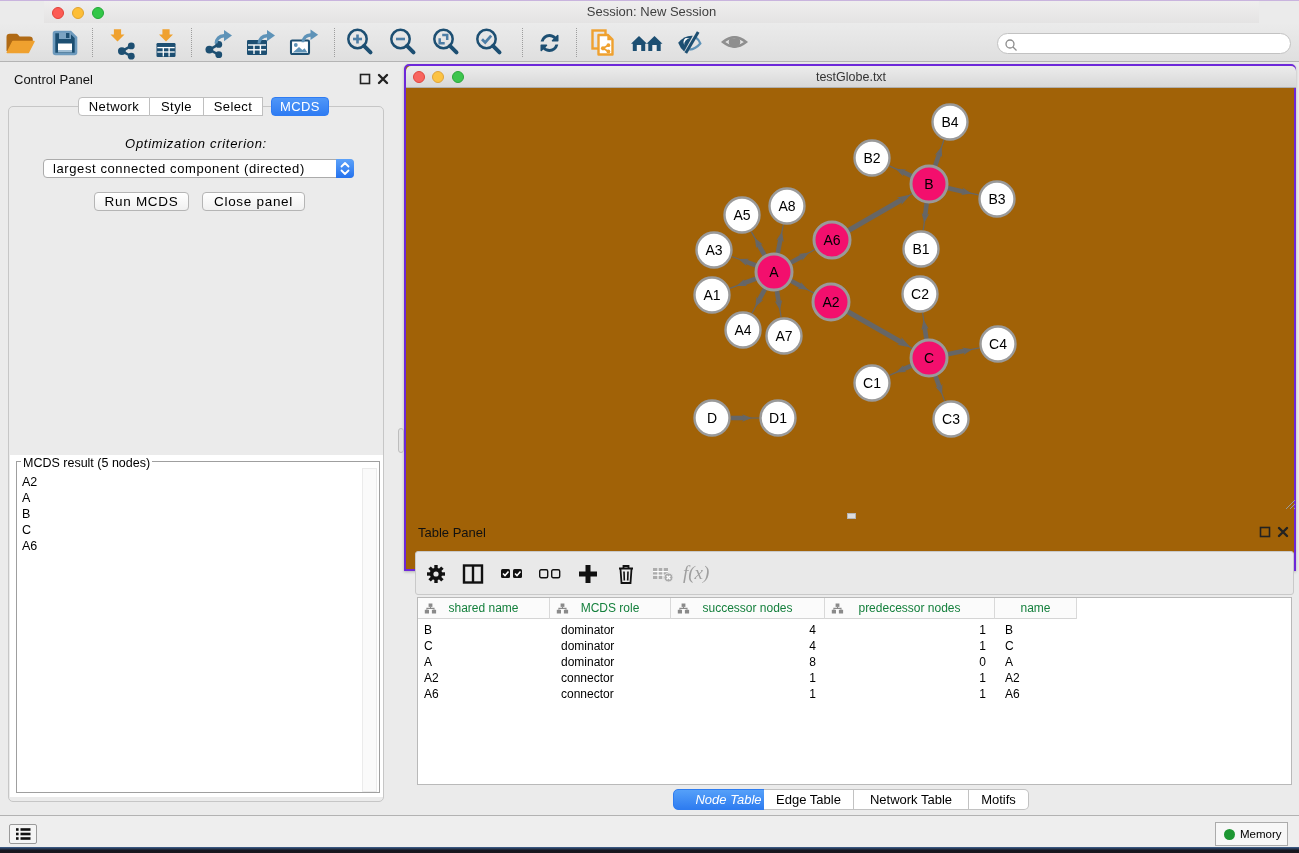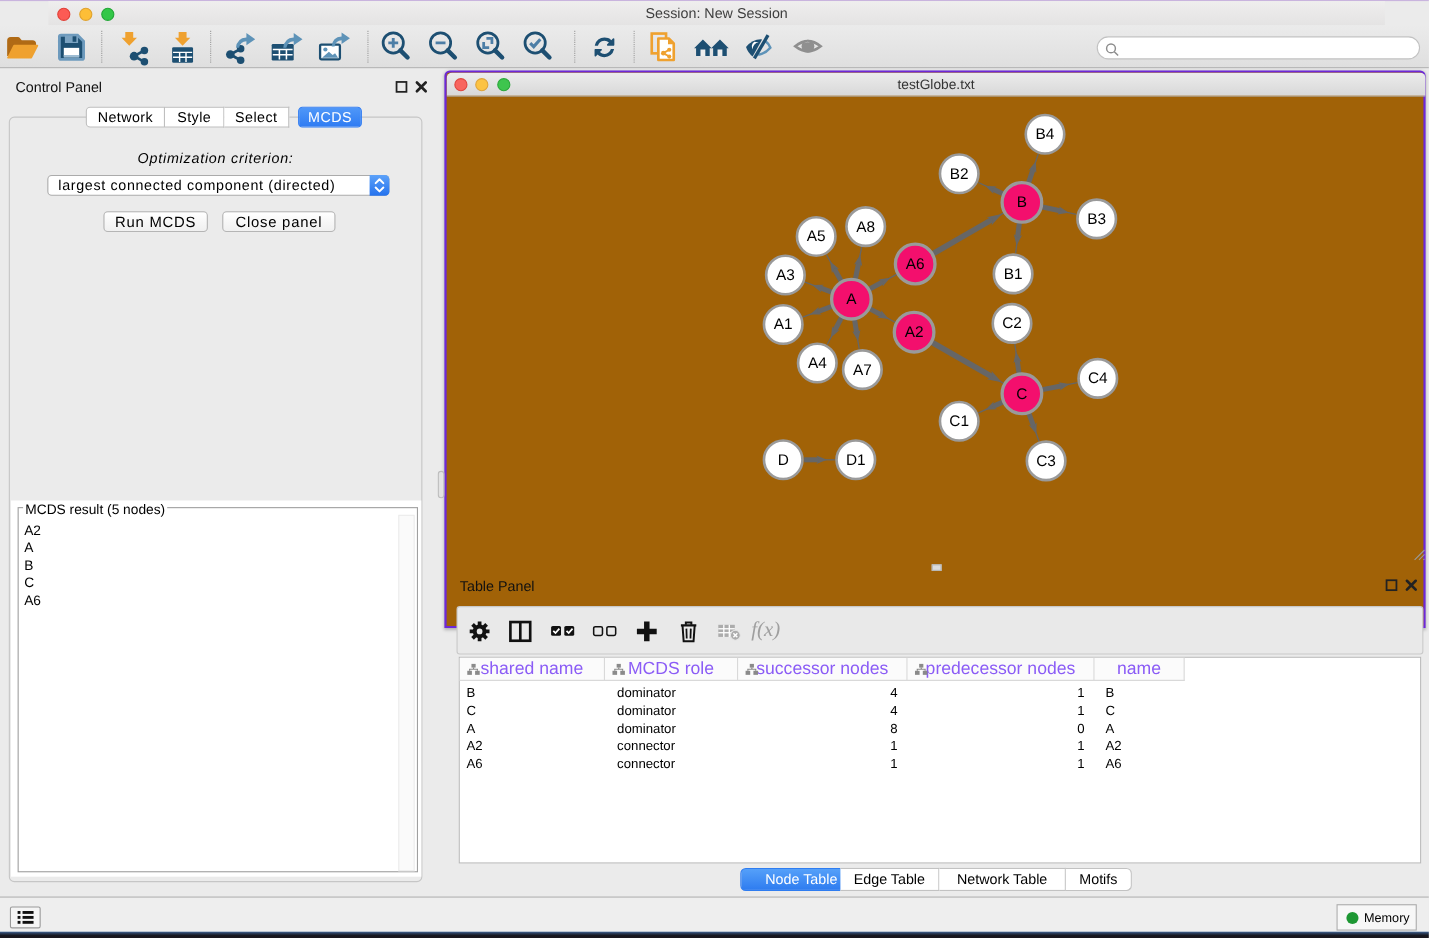--- a/index.html
+++ b/index.html
@@ -34,21 +34,21 @@
 
 #netwin { left:404px; top:64px; width:892px; height:507px; background:#a16207; border:2px solid #6d28d9; border-radius:5px 5px 0 0; box-shadow:0 1px 3px rgba(0,0,0,0.25); }
 #net-titlebar { left:0; top:0; width:890px; height:22px; background:linear-gradient(#ececec,#d8d8d8); border-bottom:1px solid #b0b0b0; border-radius:5px 5px 0 0; }
 #net-title { width:100%; text-align:center; font-size:12.5px; color:#333; line-height:22px; }
 .ntl { border-radius:50%; width:12px; height:12px; top:5px; }
 
 #tp-title { left:418px; top:525px; font-size:13px; color:#111; }
 #tp-toolbar { left:415px; top:551px; width:879px; height:44px; background:#e9e9e9; border:1px solid #c9c9c9; border-radius:3px; }
 #tp-table { left:417px; top:597px; width:875px; height:188px; background:#fff; border:1px solid #b9b9b9; }
 #tp-header { left:0px; top:0px; width:659px; height:21px; background:#fbfbfb; border-bottom:1px solid #d5d5d5; }
-.hcol { top:0; height:21px; border-right:1px solid #d9d9d9; font-size:16px; color:#8b5cf6; text-align:center; line-height:21px; }
+.hcol { top:0; height:21px; border-right:1px solid #d9d9d9; font-size:12px; color:#15803d; text-align:center; line-height:21px; }
 .cell { position:absolute; font-size:12px; color:#000; }
 .btab { top:789px; height:21px; background:#fff; border:1px solid #c2c2c2; font-size:13px; text-align:center; line-height:20px; color:#000; }
 #bt-node { background:linear-gradient(#55a0f9,#2e7cf0); color:#fff; border-color:#2e7cf0; border-radius:5px 0 0 5px; }
 
 #statusbar { left:0; top:815px; width:1299px; height:32px; background:#eeeeee; border-top:1px solid #b2b2b2; }
 #list-btn { left:9px; top:824px; width:28px; height:20px; background:#f5f5f5; border:1px solid #9a9a9a; border-radius:2px; }
 #mem-btn { left:1215px; top:822px; width:73px; height:24px; background:#f7f7f7; border:1px solid #ababab; font-size:11.5px; color:#000; }
 #desktop-bottom { left:0; top:847px; width:1299px; height:6px; background:linear-gradient(#416594 0%, #26354f 30%, #16161d 60%, #1a181f 100%); }
 </style>
 </head>
@@ -479,21 +479,21 @@
 <div class="cell" style="left:143px;top:73px;">connector</div>
 <div class="cell" style="left:253px;top:73px;width:145px;text-align:right;">1</div>
 <div class="cell" style="left:407px;top:73px;width:161px;text-align:right;">1</div>
 <div class="cell" style="left:587px;top:73px;">A2</div>
 <div class="cell" style="left:6px;top:89px;">A6</div>
 <div class="cell" style="left:143px;top:89px;">connector</div>
 <div class="cell" style="left:253px;top:89px;width:145px;text-align:right;">1</div>
 <div class="cell" style="left:407px;top:89px;width:161px;text-align:right;">1</div>
 <div class="cell" style="left:587px;top:89px;">A6</div>
 </div>
-<div class="btab abs" id="bt-node" style="left:673px; width:111px;">Node Table</div>
+<div class="btab abs" id="bt-node" style="left:673px; width:111px;font-style:italic;">Node Table</div>
 <div class="btab abs" style="left:764px; width:90px; border-left:none;">Edge Table</div>
 <div class="btab abs" style="left:854px; width:115px; border-left:none;">Network Table</div>
 <div class="btab abs" style="left:969px; width:60px; border-left:none; border-radius:0 5px 5px 0;">Motifs</div>
 
 <div id="statusbar" class="abs"></div>
 <div id="list-btn" class="abs"><svg width="26" height="18" viewBox="0 0 26 18">
       <rect x="6" y="3.2" width="2.6" height="2.6" fill="#111"></rect>
       <rect x="10.5" y="3.2" width="10" height="2.6" fill="#111"></rect>
       <rect x="6" y="7.7" width="2.6" height="2.6" fill="#111"></rect>
       <rect x="10.5" y="7.7" width="10" height="2.6" fill="#111"></rect>

